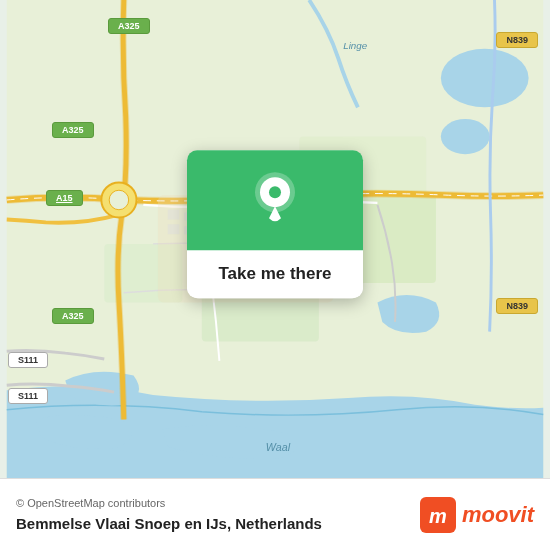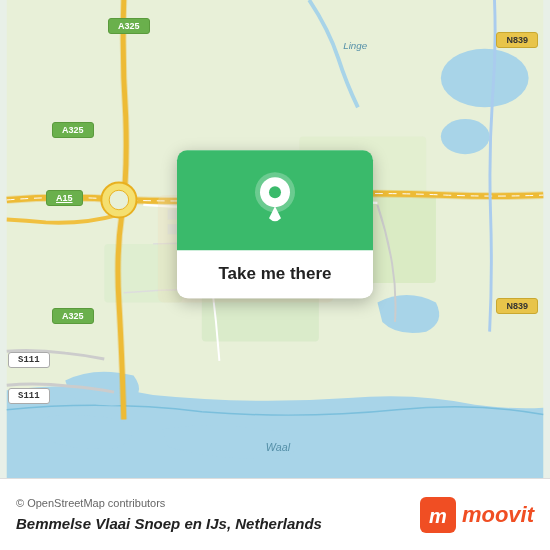--- a/index.html
+++ b/index.html
@@ -49,21 +49,20 @@
     .copyright-text {
       font-size: 11px;
       color: #666;
     }
 
     .place-name {
       font-size: 15px;
       font-weight: 600;
       color: #222;
       margin-top: 6px;
-      font-style: italic;
     }
 
     .moovit-logo {
       display: flex;
       align-items: center;
       gap: 6px;
     }
 
     .moovit-text {
       font-size: 22px;
@@ -71,21 +70,21 @@
       color: #f04e23;
       font-style: italic;
     }
 
     
     #take-me-card {
       position: absolute;
       top: 50%;
       left: 50%;
       transform: translate(-50%, -60%);
-      width: 196px;
+      width: 176px;
       background: #fff;
       border-radius: 12px;
       box-shadow: 0 4px 16px rgba(0,0,0,0.25);
       overflow: visible;
       display: flex;
       flex-direction: column;
       align-items: center;
       z-index: 10;
     }
 
@@ -126,21 +125,20 @@
     .road-badge.green {
       background: #6ab04c;
       border-color: #5a9a3c;
       color: #fff;
     }
 
     .road-badge.white {
       background: #fff;
       border: 1px solid #aaa;
       color: #333;
-      font-family: Liberation Mono, monospace;
     }
   </style>
 </head>
 <body>
 
 <div id="app">
 
   <div id="map-container">
 
     <svg class="map-bg" viewBox="0 0 550 490" xmlns="http://www.w3.org/2000/svg">

